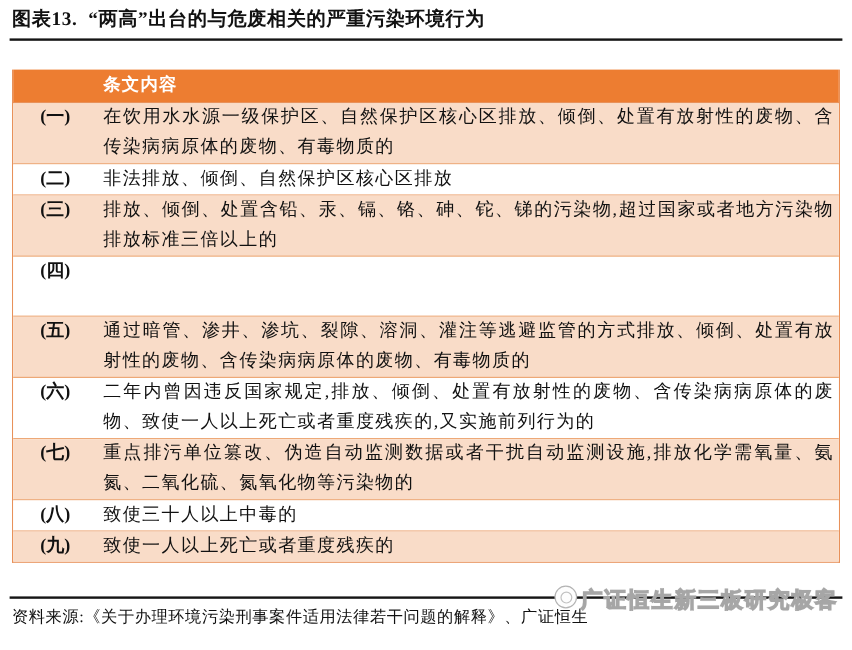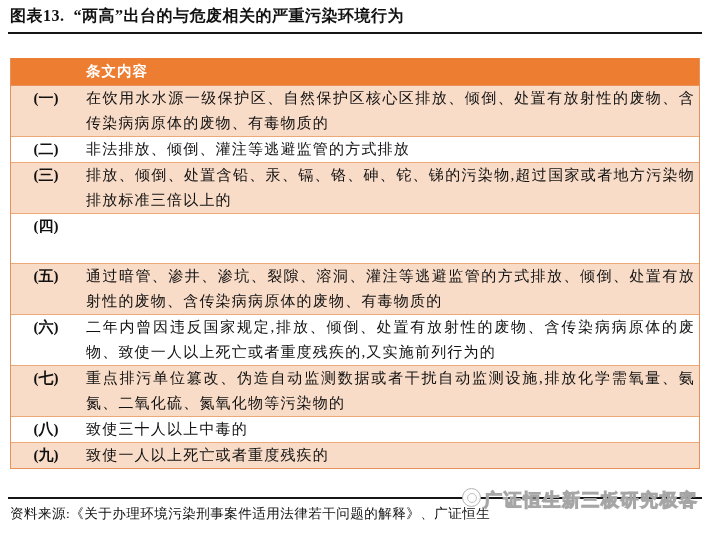--- a/index.html
+++ b/index.html
@@ -74,21 +74,21 @@
     <div class="num"></div>
     <div class="content">条文内容</div>
   </div>
 
   <div class="row band tall">
     <div class="num">(一)</div>
     <div class="content">在饮用水水源一级保护区、自然保护区核心区排放、倾倒、处置有放射性的废物、含传染病病原体的废物、有毒物质的</div>
   </div>
   <div class="row">
     <div class="num">(二)</div>
-    <div class="content">非法排放、倾倒、灌注等逃避监管的方式排放</div>
+    <div class="content">非法排放、倾倒、自然保护区核心区排放</div>
   </div>
   <div class="row band tall">
     <div class="num">(三)</div>
     <div class="content">排放、倾倒、处置含铅、汞、镉、铬、砷、铊、锑的污染物,超过国家或者地方污染物排放标准三倍以上的</div>
   </div>
   <div class="row tall">
     <div class="num">(四)</div>
   </div>
   <div class="row band tall">
     <div class="num">(五)</div>

